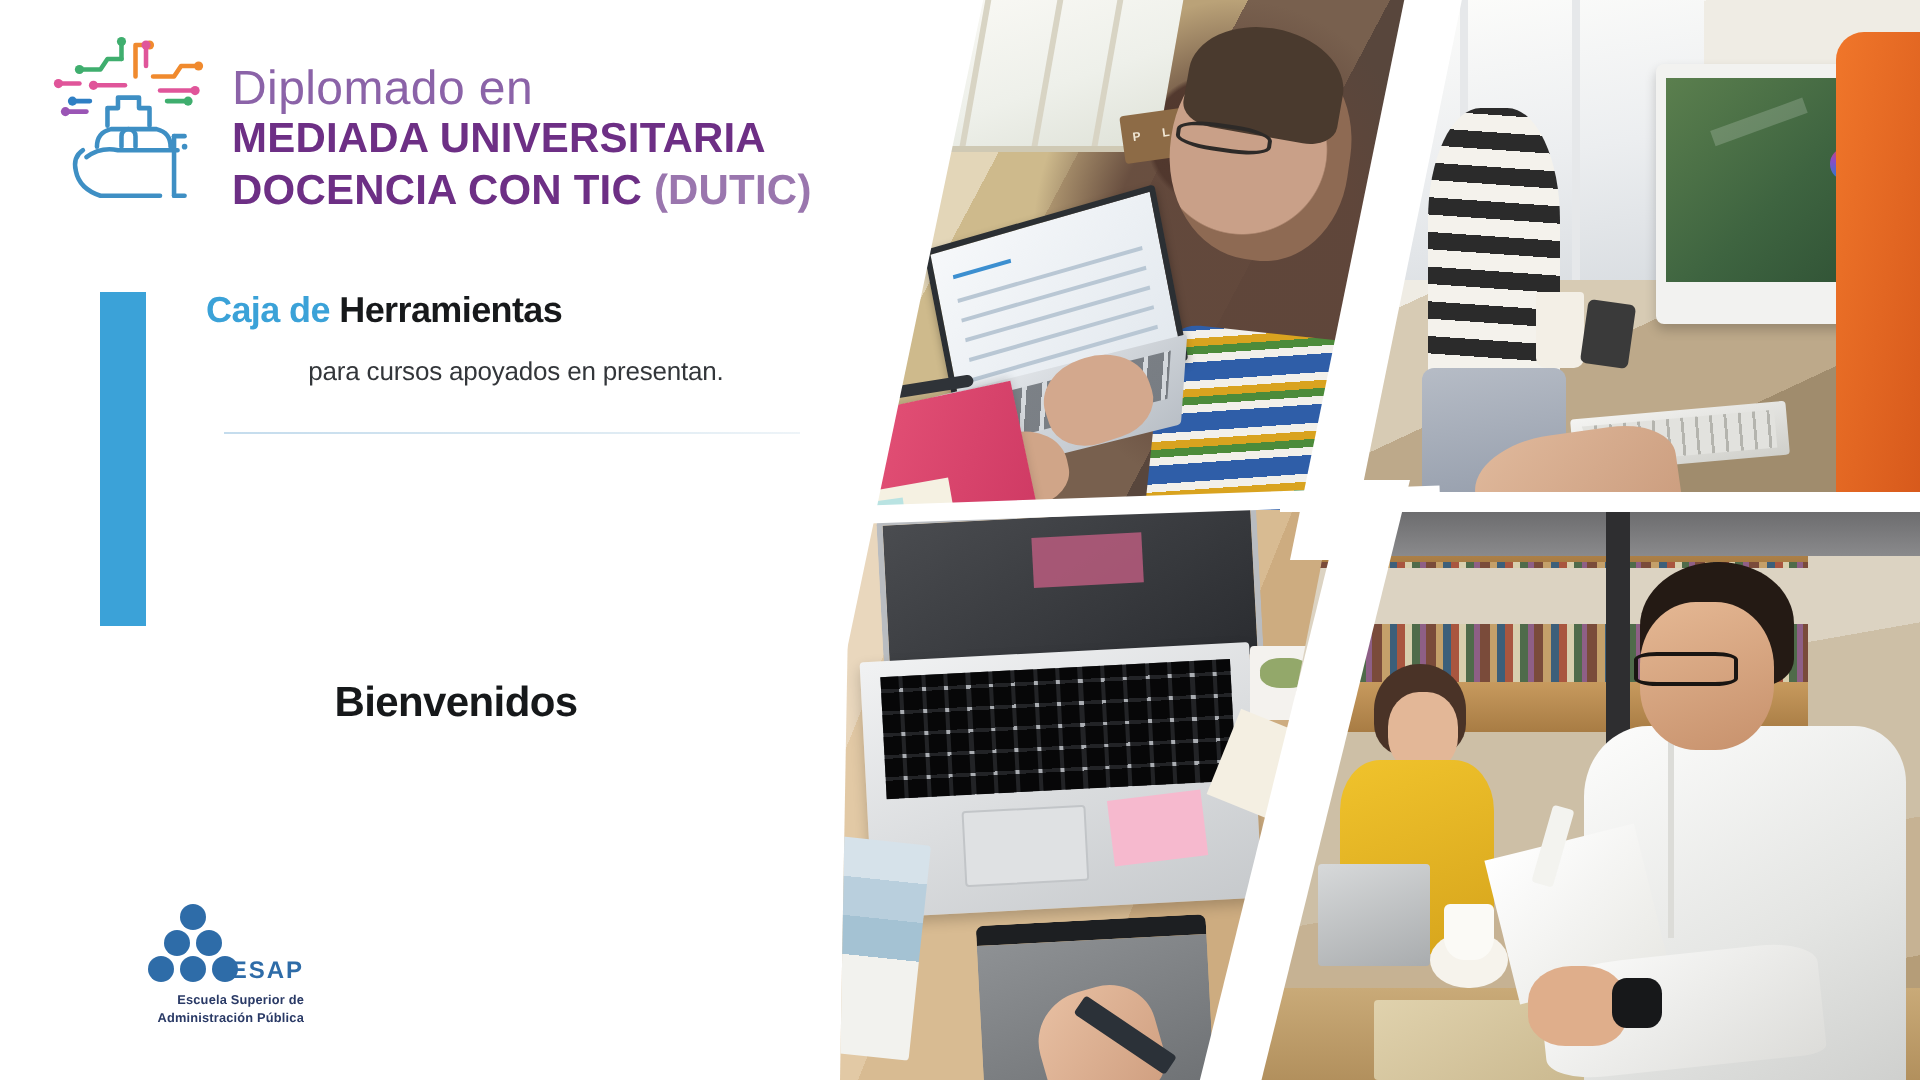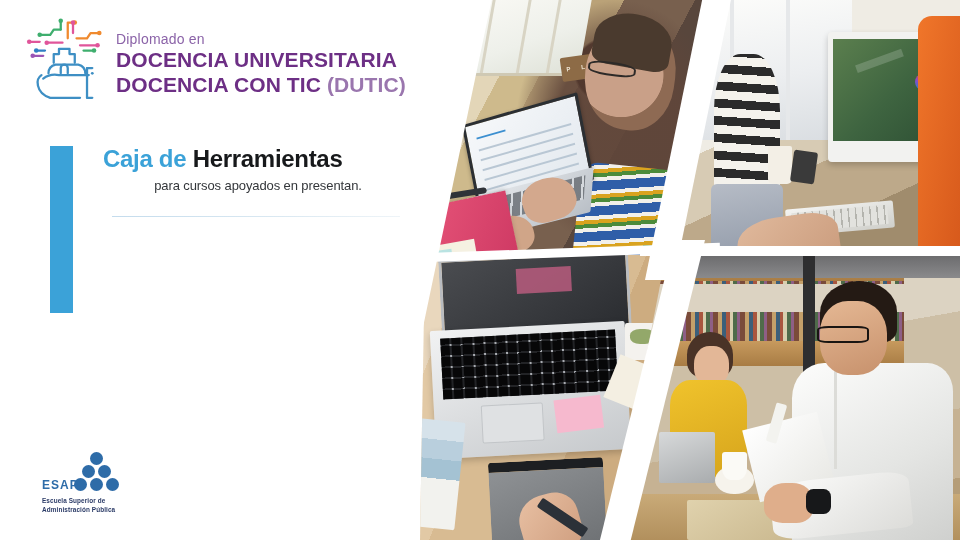--- a/index.html
+++ b/index.html
@@ -429,39 +429,39 @@
   #div-h2 { left:640px; top:246px; width:330px; height:10px; background:#fff; }
 
   
   #content { position:absolute; left:0; top:0; width:470px; height:540px; z-index:10; }
 
   
   #logo-block { position:absolute; left:22px; top:12px; display:flex; align-items:flex-start; }
   #logo-mark { width:88px; height:92px; flex:0 0 auto; }
   #logo-text { margin-left:6px; padding-top:20px; }
   #logo-line1 {
-    font-size:14px; color:#8b63a8; letter-spacing:.2px; line-height:1.05;
+    font-size:24px; color:#8b63a8; letter-spacing:.2px; line-height:1.05;
     font-weight:400;
   }
   #logo-line2, #logo-line3 {
     font-size:21px; font-weight:bold; color:#6d2f85; letter-spacing:.1px;
     line-height:1.22;
   }
   #logo-line3 .lite { color:#9a76ae; font-weight:bold; }
 
   
   #blue-bar {
     position:absolute; left:50px; top:146px; width:23px; height:167px;
     background:#3ba2d8;
   }
 
   
   #headline {
     position:absolute; left:103px; top:146px; width:300px;
-    font-size:24px; line-height:1.1; letter-spacing:-.3px;
+    font-size:18px; line-height:1.1; letter-spacing:-.3px;
   }
   #headline .blue { color:#3ba2d8; font-weight:bold; }
   #headline .dark { color:#17191b; font-weight:bold; }
   #subhead {
     position:absolute; left:103px; top:178px; width:310px;
     text-align:center;
     font-size:13px; color:#33363a; letter-spacing:-.1px;
   }
 
   #rule {
@@ -488,21 +488,21 @@
     cursor:pointer;
   }
   #inicio-btn span {
     color:#ffffff; font-size:20px; font-weight:bold; letter-spacing:.2px;
     transform:translateX(-2px);
   }
 
   
   #footer-logos { position:absolute; left:0; top:452px; width:420px; height:82px; }
 
-  #esap { position:absolute; left:42px; top:0; width:110px; text-align:left; }
+  #esap { position:absolute; left:42px; top:0; width:110px; text-align:right; }
   #esap .dots { position:relative; height:44px; }
   #esap .dots i {
     position:absolute; width:13px; height:13px; border-radius:50%;
     background:#2e6ca8; display:block;
   }
   #esap .word {
     position:absolute; left:0; right:0; top:26px;
     font-size:12px; font-weight:bold; color:#2e6ca8;
     letter-spacing:1px;
   }
@@ -702,36 +702,37 @@
           <path d="M22 72 q-6 4-4 12 q2 10 14 14 h34" stroke="#3e8fc4"></path>
           <path d="M24 76 q8-6 18-4 h34" stroke="#3e8fc4"></path>
           <path d="M74 64 v34" stroke="#3e8fc4"></path>
           <path d="M74 64 h6" stroke="#3e8fc4"></path>
           <path d="M74 98 h6" stroke="#3e8fc4"></path>
           <circle cx="80" cy="70" r="1.6" fill="#3e8fc4" stroke="none"></circle>
         </g>
       </svg>
       <div id="logo-text">
         <div id="logo-line1">Diplomado en</div>
-        <div id="logo-line2">DOCENCIA UNIVERSITARIA</div>
+        <div id="logo-line2">MEDIADA UNIVERSITARIA</div>
         <div id="logo-line3"><span>DOCENCIA CON TIC</span> <span class="lite">(DUTIC)</span></div>
       </div>
     </div>
 
     <div id="blue-bar"></div>
 
     <div id="headline">
       <span class="blue">Caja de</span>
       <span class="dark">Herramientas</span>
     </div>
     <div id="subhead">para cursos apoyados en presentan.</div>
 
     <div id="rule"></div>
 
 
+    <div id="welcome">Bienvenidos</div>
 
 
     <div id="footer-logos">
 
       <div id="esap">
         <div class="dots">
           <i style="left:48px; top:0px;"></i>
           <i style="left:40px; top:13px;"></i>
             <i style="left:56px; top:13px;"></i>
           <i style="left:32px; top:26px;"></i>

